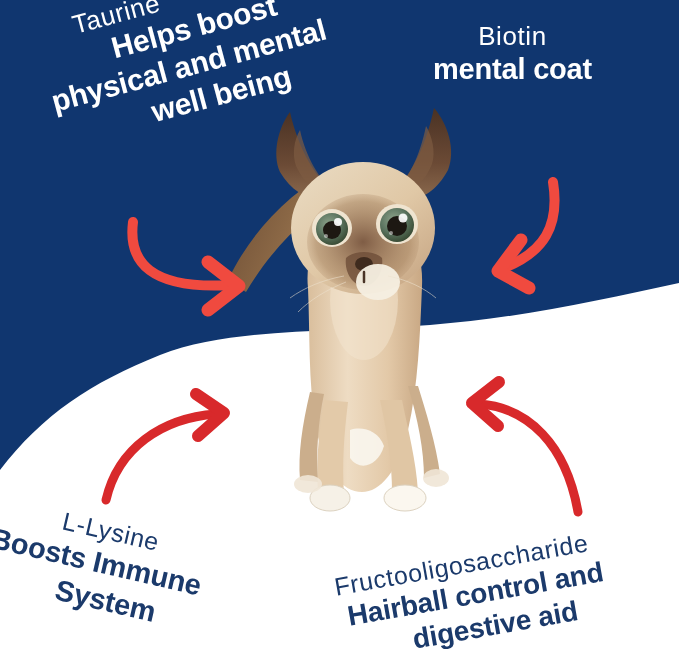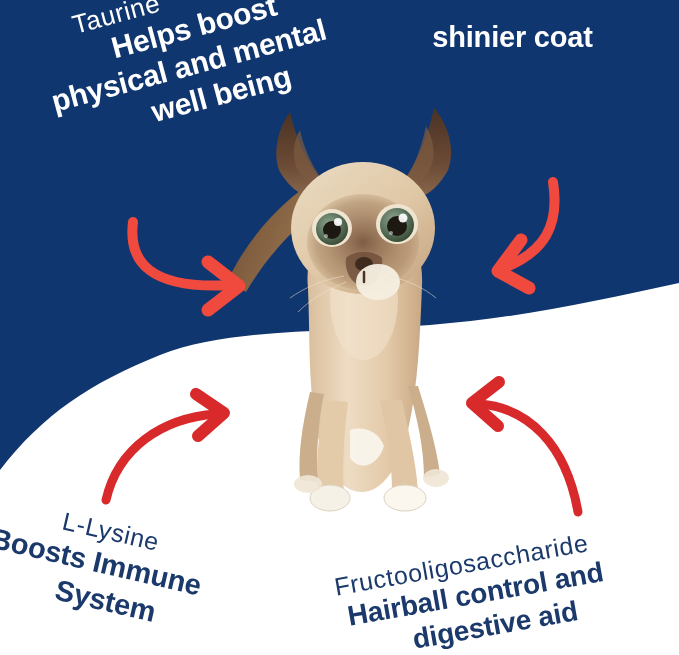--- a/index.html
+++ b/index.html
@@ -295,22 +295,23 @@
   <div class="tblock" id="blk-taurine">
     <span class="nutrient">Taurine</span>
     <span class="benefit">
       <span class="ln">Helps boost</span>
       <span class="ln">physical and mental</span>
       <span class="ln">well being</span>
     </span>
   </div>
 
   <div class="tblock" id="blk-biotin">
+    <span class="nutrient">Biotin</span>
     <span class="benefit">
-      <span class="ln">shinier coat</span>
+      <span class="ln">mental coat</span>
     </span>
   </div>
 
   <div class="tblock" id="blk-lysine">
     <span class="nutrient">L-Lysine</span>
     <span class="benefit">
       <span class="ln">Boosts Immune</span>
       <span class="ln">System</span>
     </span>
   </div>

